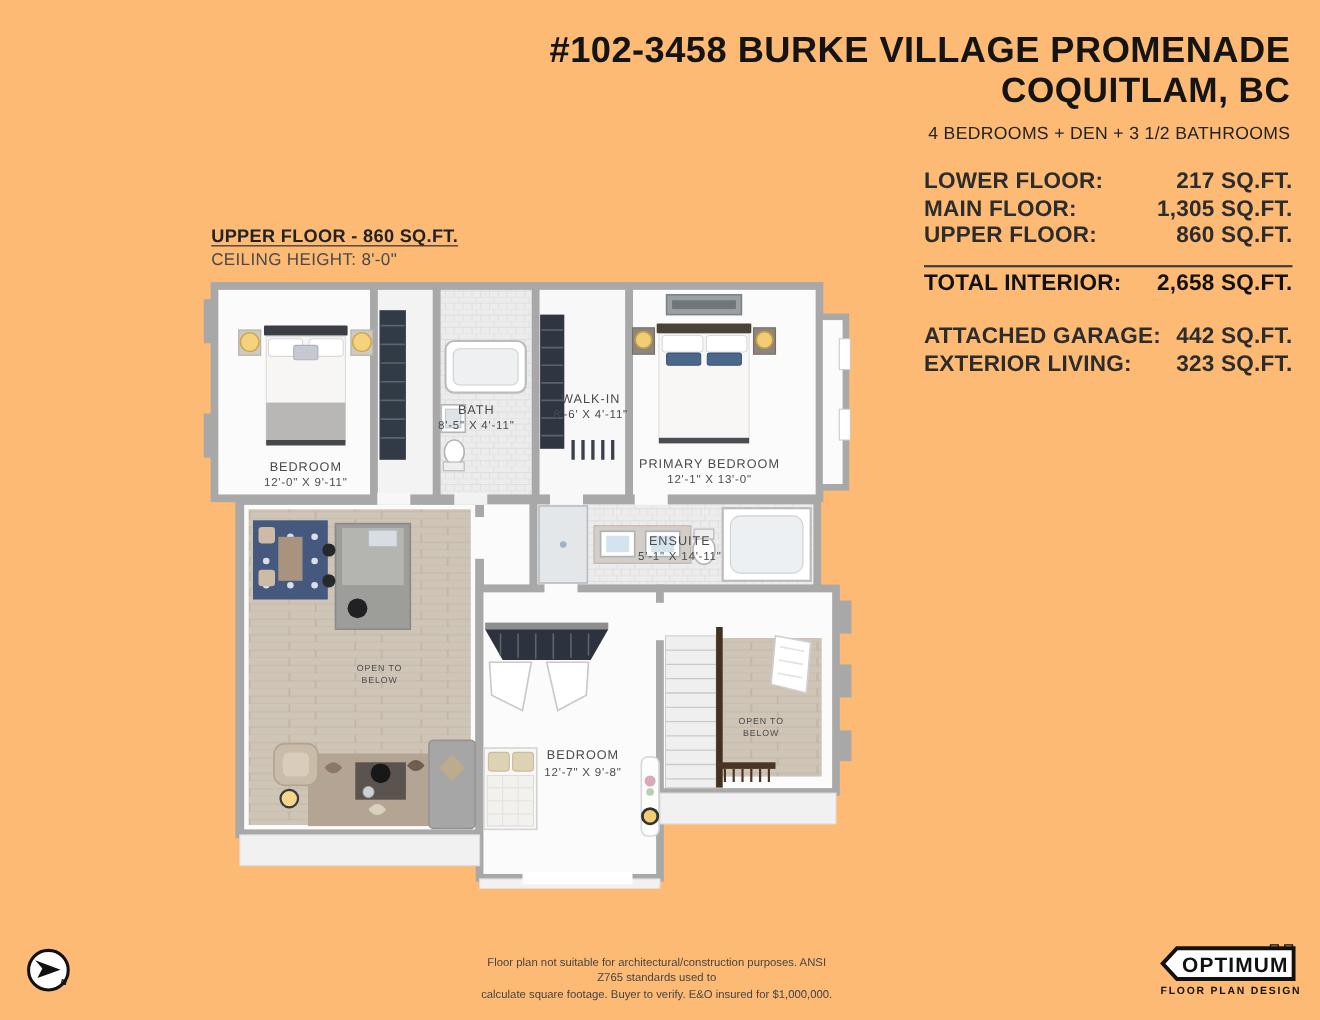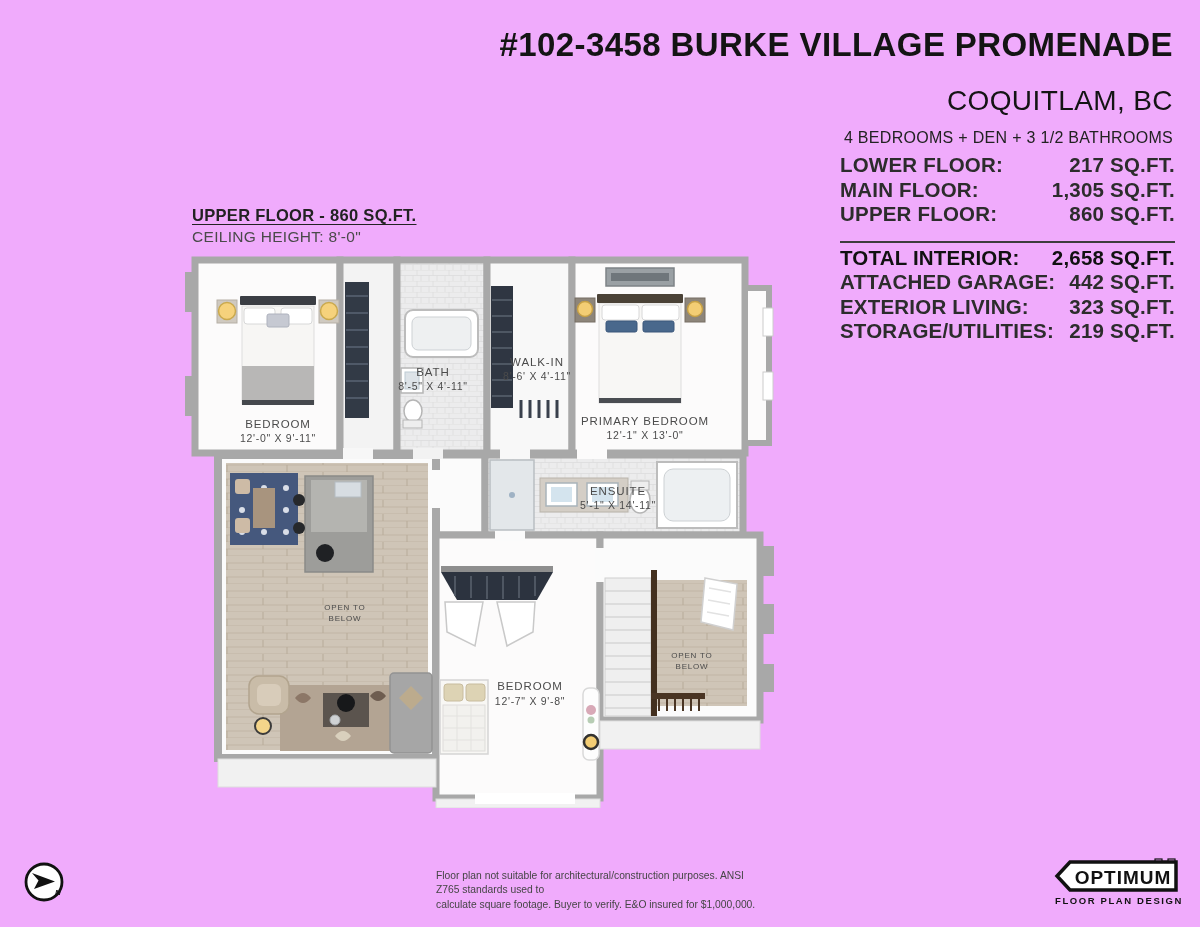--- a/index.html
+++ b/index.html
@@ -1,46 +1,46 @@
 <!DOCTYPE html>
 <html><head>
 <meta charset="utf-8">
 <style>
   * { margin:0; padding:0; box-sizing:border-box; }
   body { background:#ffffff; font-family:"Liberation Sans", sans-serif; }
-  .page { position:relative; width:1200px; height:927px; background:#f0abfc; overflow:hidden; }
+  .page { position:relative; width:1200px; height:927px; background:#fdba74; overflow:hidden; }
 
   
   .header { position:absolute; top:28px; right:27px; text-align:right; color:#141414; }
   .header h1 { font-size:33px; font-weight:700; letter-spacing:0.4px; line-height:1.05; }
-  .header h2 { font-size:28px; font-weight:400; letter-spacing:0.4px; margin-top:22px; }
+  .header h2 { font-size:32px; font-weight:700; letter-spacing:0.4px; margin-top:1px; }
   .header .config { font-size:16px; font-weight:400; letter-spacing:0.3px; margin-top:12px; color:#222; }
 
   
   .areas { position:absolute; top:153px; right:25px; width:335px; font-size:20.5px; color:#2c2c2c; letter-spacing:0.2px; }
   .areas .row { display:flex; justify-content:space-between; line-height:24.5px;font-weight:bold; }
   .areas .row.underline { border-bottom:2px solid #3d3d3d; padding-bottom:14px; }
   .areas .row.total { font-weight:700; color:#111; padding-top:3px; }
-  .areas .group2 { }
+  .areas .group2 { margin-top:24px; }
 
   
   .floor-label { position:absolute; left:192px; top:206px; color:#222; }
   .floor-label .fl-title { font-size:16.5px; font-weight:700; text-decoration:underline; text-underline-offset:3px; letter-spacing:0.3px; }
   .floor-label .fl-ceiling { font-size:15.5px; font-weight:400; color:#4a4a4a; margin-top:3px; letter-spacing:0.3px; }
 
   
   .plan { position:absolute; left:185px; top:248px; width:615px; height:560px; }
   .plan svg { display:block; }
   .plan text { font-family:"Liberation Sans", sans-serif; fill:#4b4b4b; }
   .room-name { font-size:11.5px; letter-spacing:0.9px; font-weight:500; text-anchor:middle; }
   .room-dims { font-size:10.5px; letter-spacing:0.7px; text-anchor:middle; }
   .open-below { font-size:8px; letter-spacing:0.8px; text-anchor:middle; fill:#564b3e; }
 
   
-  .disclaimer { position:absolute; left:436px; top:869px; width:322px; font-size:10.3px; line-height:1.4; color:#454545; }
+  .disclaimer { position:absolute; left:436px; top:869px; width:322px; text-align:center; font-size:10.3px; line-height:1.4; color:#454545; }
 
   .compass { position:absolute; left:22px; top:859px; }
   .logo { position:absolute; right:18px; top:858px; }
 </style>
 </head>
 <body>
 
 <div class="page">
 
   <div class="header">
@@ -67,24 +67,20 @@
       <span>2,658 SQ.FT.</span>
     </div>
     <div class="group2">
       <div class="row">
         <span>ATTACHED GARAGE:</span>
         <span>442 SQ.FT.</span>
       </div>
       <div class="row">
         <span>EXTERIOR LIVING:</span>
         <span>323 SQ.FT.</span>
-      </div>
-      <div class="row">
-        <span>STORAGE/UTILITIES:</span>
-        <span>219 SQ.FT.</span>
       </div>
     </div>
   </div>
 
   <div class="floor-label">
     <div class="fl-title">UPPER FLOOR - 860 SQ.FT.</div>
     <div class="fl-ceiling">CEILING HEIGHT: 8'-0"</div>
   </div>
 
   <div class="plan">

